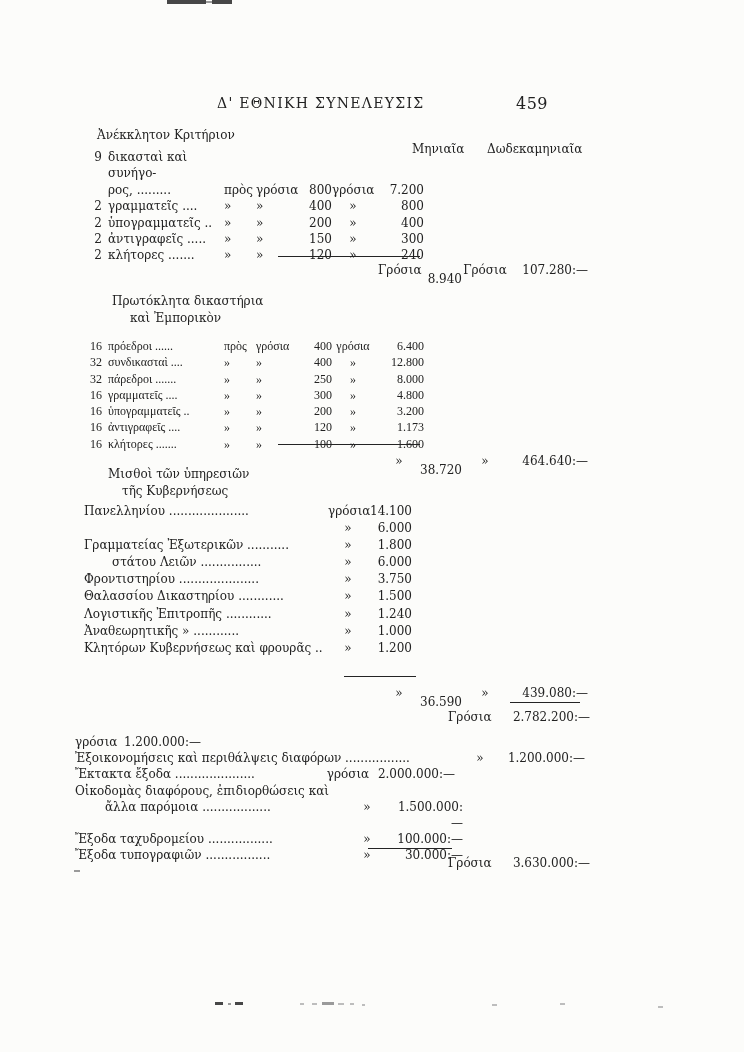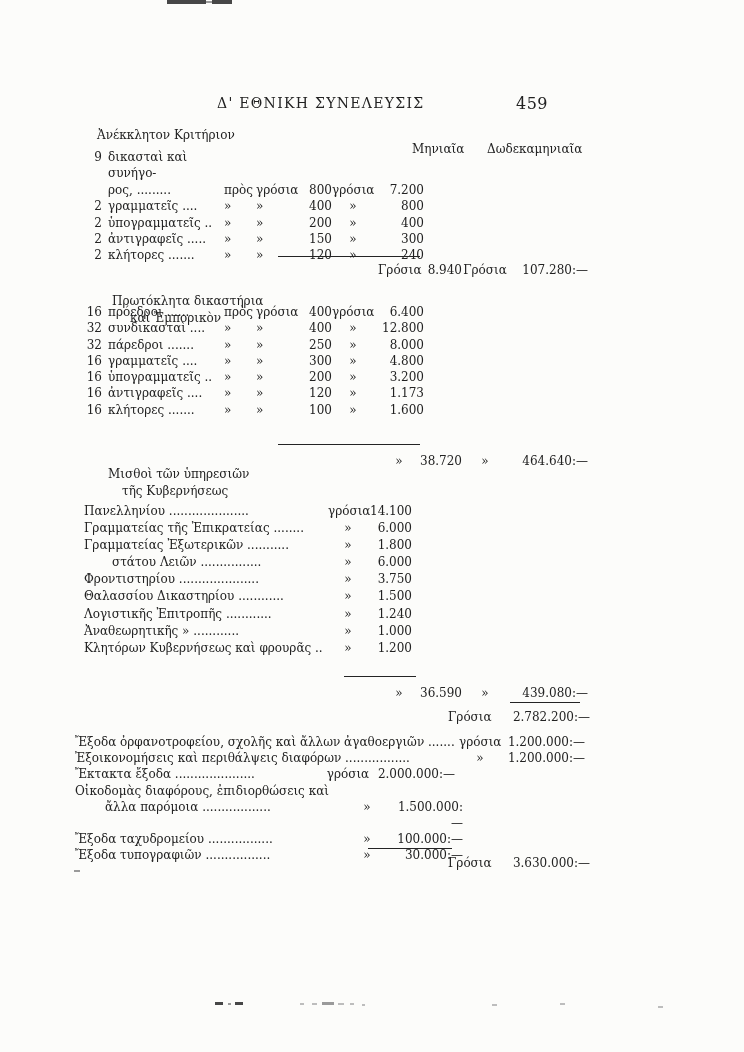--- a/index.html
+++ b/index.html
@@ -51,21 +51,21 @@
   .eu-m { width: 46px; text-align: center; }
   .ev-m { width: 84px; text-align: right; }
   .ed-n { width: 272px; }
   .eu-n { width: 40px; text-align: center; }
   .ev-n { width: 76px; text-align: right; }
   .erow.indent30 .ed-n { padding-left: 30px; }
 
   
   .trow { display: flex; }
   .tc1 { width: 42px; text-align: center; }
-  .tc2 { width: 42px; text-align: right; }
+  .tc2 { width: 42px; text-align: right; margin-top: 9px; }
   .tc3 { width: 46px; text-align: center; }
   .tc4 { width: 80px; text-align: right; }
   .grow { display: flex; }
   .gc1 { width: 46px; }
   .gc2 { width: 96px; text-align: right; }
 
   
   .rule { position: absolute; height: 0; border-top: 1.4px solid #242424; }
 
   
@@ -155,21 +155,21 @@
     <span class="tc2">8.940</span>
     <span class="tc3">Γρόσια</span>
     <span class="tc4">107.280:—</span>
   </div>
 
   <div class="abs" style="left:84px;top:293px;">
     <div class="sec-head" style="margin-left:28px;">Πρωτόκλητα δικαστήρια</div>
     <div class="sec-head" style="margin-left:46px;">καὶ Ἐμπορικὸν</div>
   </div>
 
-  <div class="abs courts-rows" style="left:84px;top:304px;">
+  <div class="abs courts-rows" style="left:84px;top:338px;font-family:Liberation Serif, serif;">
     <div class="mrow">
         <span class="mc1">16</span>
         <span class="mc2">πρόεδροι ......</span>
         <span class="mc3">πρὸς</span>
         <span class="mc4">γρόσια</span>
         <span class="mc5">400</span>
         <span class="mc6">γρόσια</span>
         <span class="mc7">6.400</span>
       </div>
     <div class="mrow">
@@ -242,21 +242,20 @@
     <div class="sec-head" style="margin-left:38px;">τῆς Κυβερνήσεως</div>
   </div>
 
   <div class="abs" style="left:84px;top:503px;">
     <div class="lrow">
         <span class="lc1">Πανελληνίου .....................</span>
         <span class="lc2">γρόσια</span>
         <span class="lc3">14.100</span>
       </div>
     <div class="lrow">
-        <span class="lc1">Γραμματείας τῆς Ἐπικρατείας ........</span>
         <span class="lc2">»</span>
         <span class="lc3">6.000</span>
       </div>
     <div class="lrow">
         <span class="lc1">Γραμματείας Ἐξωτερικῶν ...........</span>
         <span class="lc2">»</span>
         <span class="lc3">1.800</span>
       </div>
     <div class="lrow indent28">
         <span class="lc1">στάτου Λειῶν ................</span>
@@ -301,21 +300,20 @@
 
   <div class="rule" style="left:510px;top:702px;width:70px;"></div>
 
   <div class="abs grow" style="left:448px;top:710px;">
     <span class="gc1">Γρόσια</span>
     <span class="gc2">2.782.200:—</span>
   </div>
 
   <div class="abs" style="left:75px;top:734px;">
     <div class="erow">
-        <span class="ed-w">Ἔξοδα ὀρφανοτροφείου, σχολῆς καὶ ἄλλων ἀγαθοεργιῶν .......</span>
         <span class="eu-w">γρόσια</span>
         <span class="ev-w">1.200.000:—</span>
       </div>
     <div class="erow">
         <span class="ed-w">Ἐξοικονομήσεις καὶ περιθάλψεις διαφόρων .................</span>
         <span class="eu-w">»</span>
         <span class="ev-w">1.200.000:—</span>
       </div>
     <div class="erow">
         <span class="ed-m">Ἔκτακτα ἔξοδα .....................</span>

